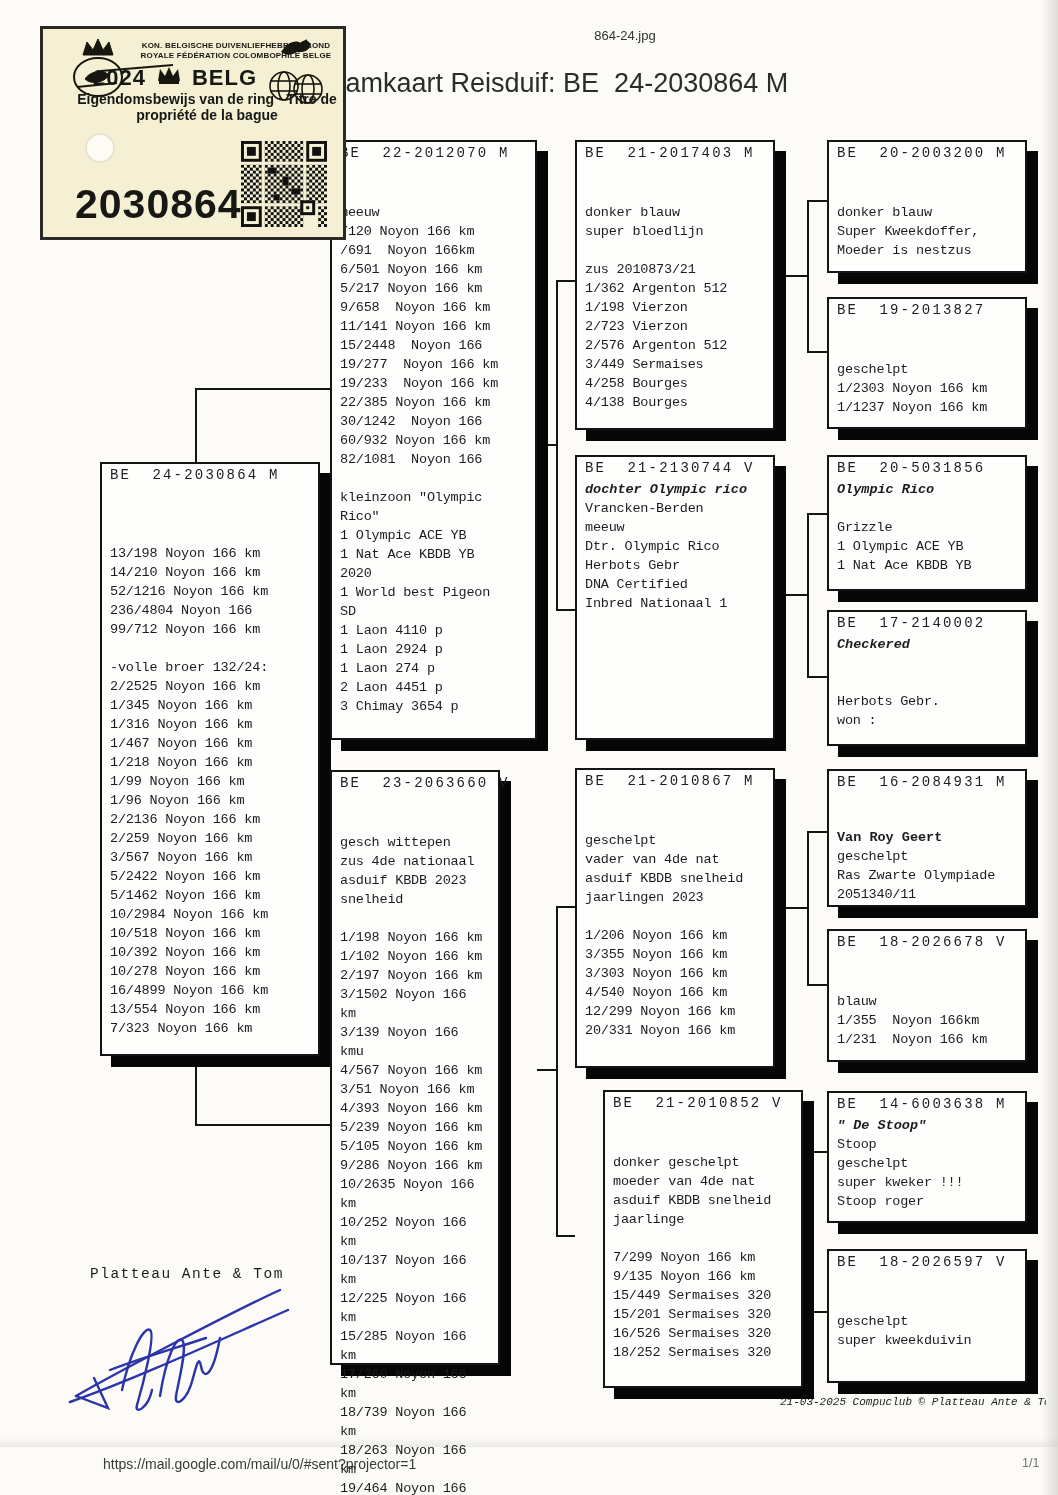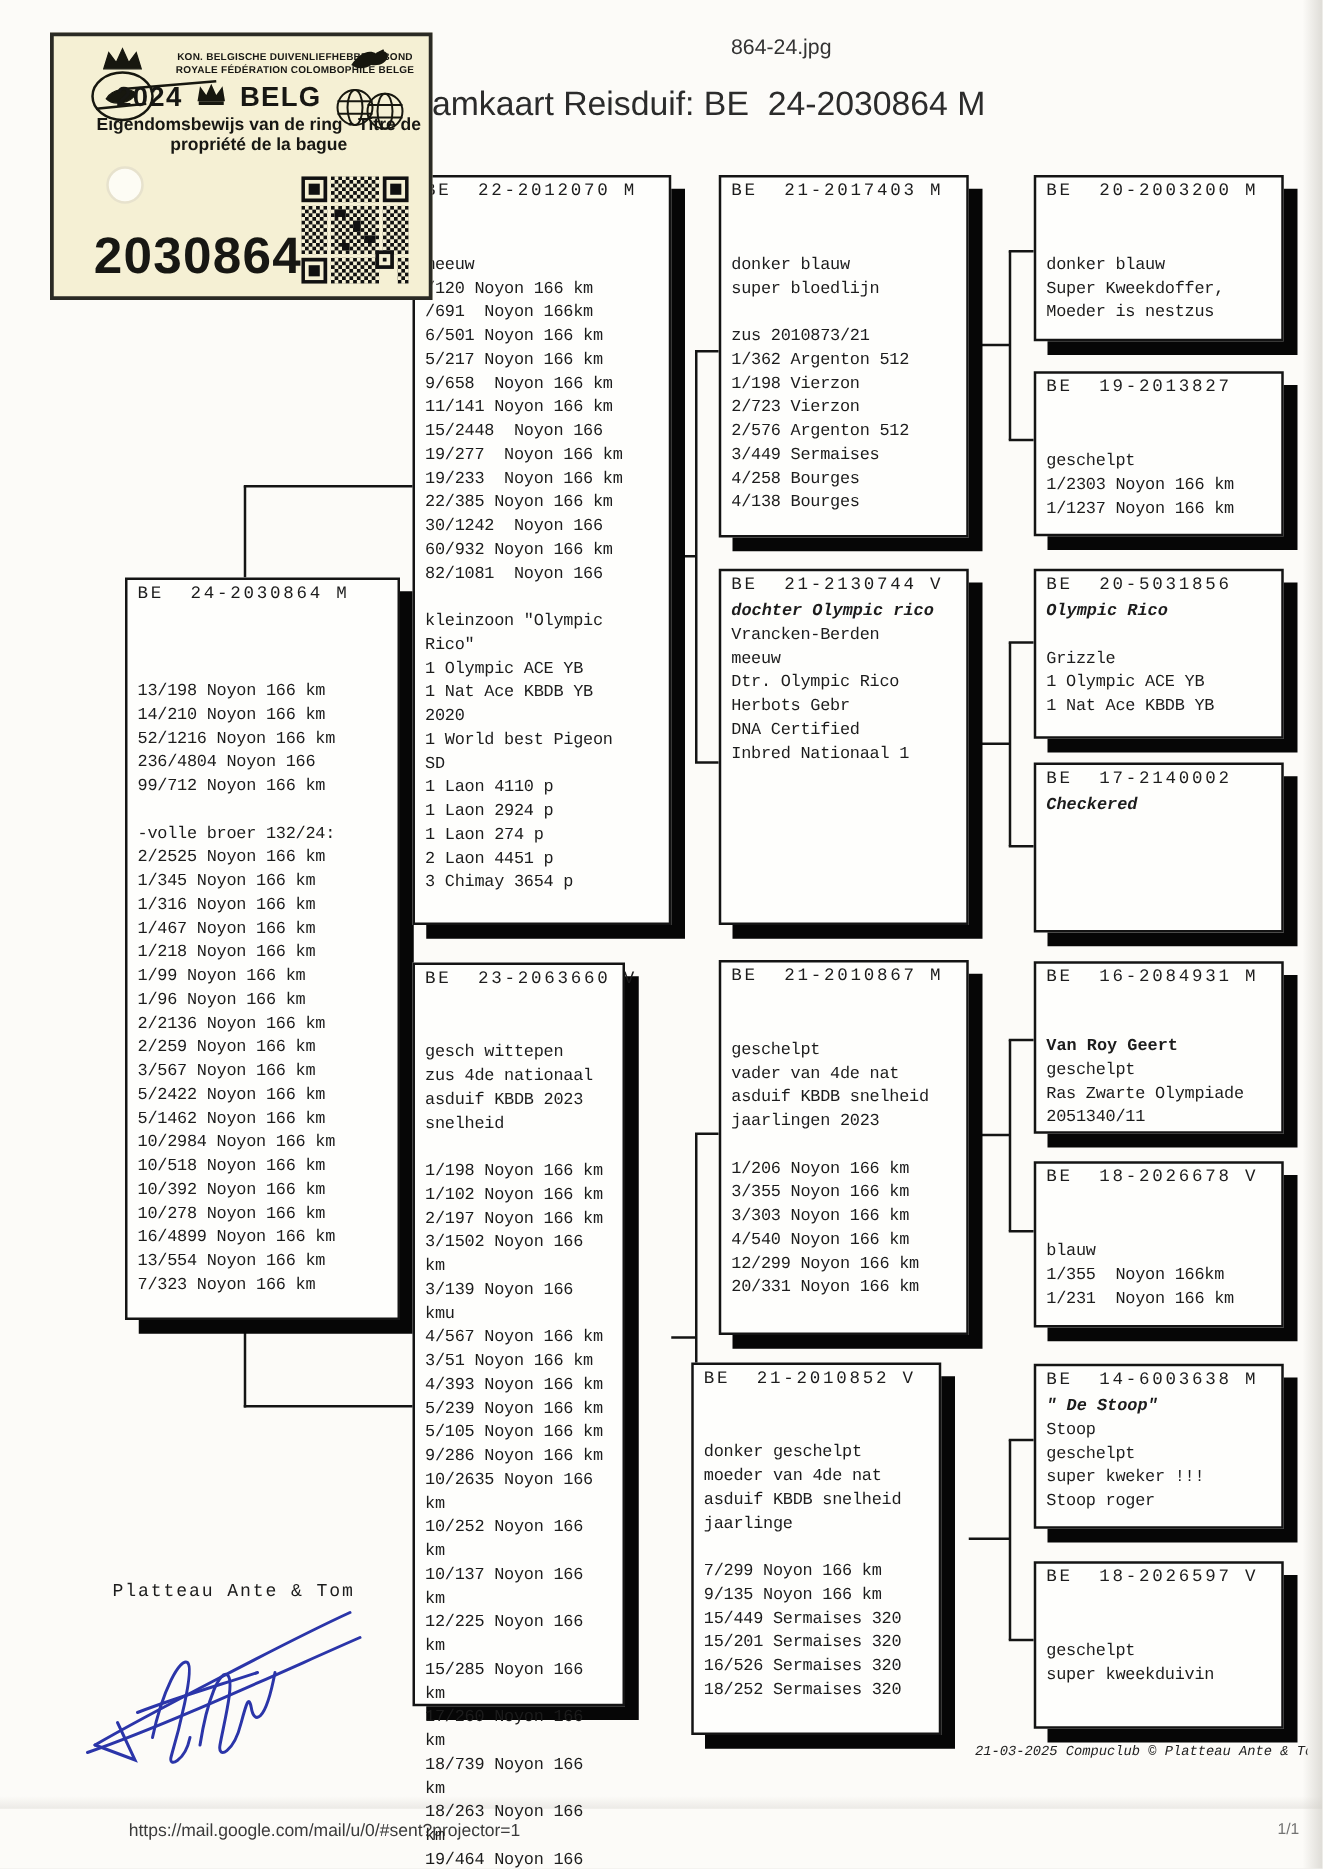--- a/index.html
+++ b/index.html
@@ -1,19 +1,19 @@
 <!DOCTYPE html>
 <html><head>
 <meta charset="utf-8">
 <style>
   html,body{margin:0;padding:0;background:#e9e7e3;}
   .page{position:relative;width:1058px;height:1495px;background:#fcfbf8;overflow:hidden;
         font-family:"Liberation Mono",monospace;color:#1c1c1c;}
   .filename{position:absolute;top:28px;left:540px;width:170px;text-align:center;
-            font-family:"Liberation Sans",sans-serif;font-size:17px;color:#333;}
+            font-family:"Liberation Sans",sans-serif;font-size:13px;color:#333;}
   .title{position:absolute;top:68px;left:320px;font-family:"Liberation Sans",sans-serif;
          font-size:27px;color:#2b2b2b;white-space:pre;z-index:2;}
   .connectors{position:absolute;left:0;top:0;z-index:0;}
   .pbox{position:absolute;background:#fefefc;border:2px solid #141414;
         box-shadow:11px 11px 0 #060606;padding:3px 8px;box-sizing:border-box;z-index:1;}
   .ring{font-size:14px;letter-spacing:2.2px;white-space:pre;height:20px;}
   .btitle{font-size:13.5px;font-weight:bold;line-height:19px;white-space:pre;}
   .italic{font-style:italic;}
   .gap-top{margin-top:34px;}
   .lines{font-size:13.5px;line-height:19px;white-space:pre-wrap;letter-spacing:-0.2px;}
@@ -222,21 +222,21 @@
 asduif KBDB snelheid
 jaarlingen 2023
 
 1/206 Noyon 166 km
 3/355 Noyon 166 km
 3/303 Noyon 166 km
 4/540 Noyon 166 km
 12/299 Noyon 166 km
 20/331 Noyon 166 km</div>
   </div>
-  <div class="pbox" style="left:553px;top:1090px;width:200px;height:298px">
+  <div class="pbox" style="left:603px;top:1090px;width:200px;height:298px">
     <div class="ring">BE  21-2010852 V</div>
     <div class="lines">
 
 donker geschelpt
 moeder van 4de nat
 asduif KBDB snelheid
 jaarlinge
 
 7/299 Noyon 166 km
 9/135 Noyon 166 km
@@ -266,20 +266,24 @@
     <div class="ring">BE  20-5031856</div>
     <div class="btitle italic">Olympic Rico</div>
     <div class="lines">
 Grizzle
 1 Olympic ACE YB
 1 Nat Ace KBDB YB</div>
   </div>
   <div class="pbox" style="left:827px;top:610px;width:200px;height:136px">
     <div class="ring">BE  17-2140002</div>
     <div class="btitle italic">Checkered</div>
+    <div class="lines">
+
+Herbots Gebr.
+won :</div>
   </div>
   <div class="pbox" style="left:827px;top:769px;width:200px;height:138px">
     <div class="ring">BE  16-2084931 M</div>
     <div class="btitle gap-top">Van Roy Geert</div>
     <div class="lines">geschelpt
 Ras Zwarte Olympiade
 2051340/11</div>
   </div>
   <div class="pbox" style="left:827px;top:929px;width:200px;height:133px">
     <div class="ring">BE  18-2026678 V</div>

